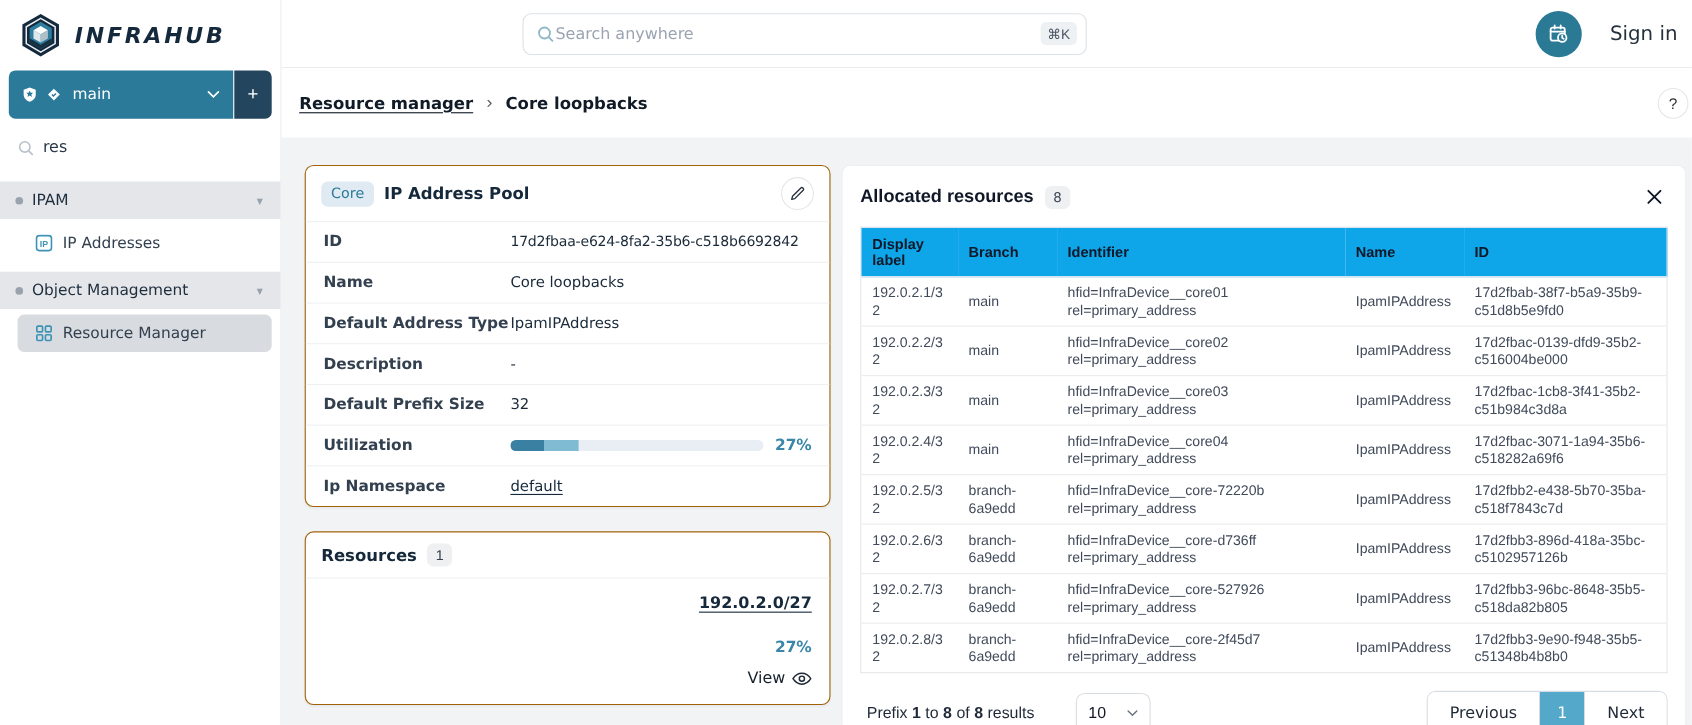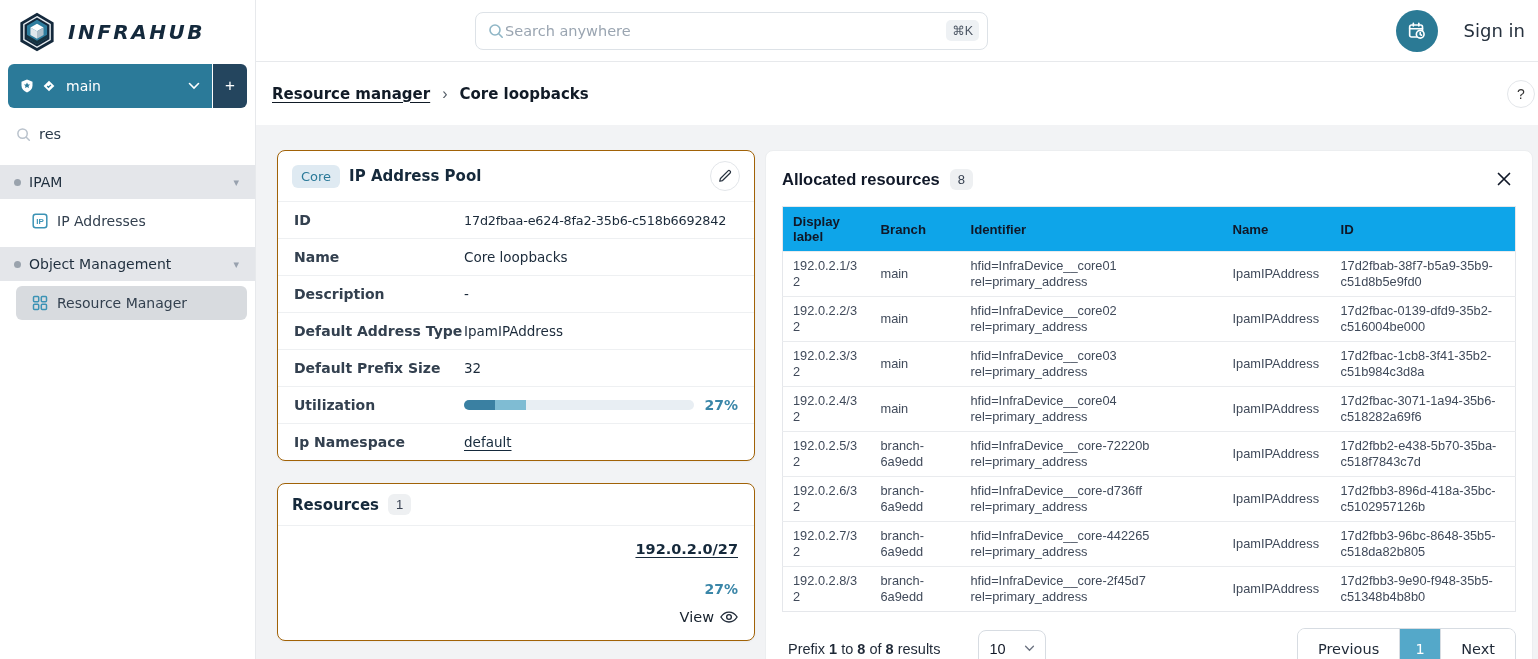--- a/index.html
+++ b/index.html
@@ -245,26 +245,26 @@
 
           <div class="prop-row">
             <span class="prop-label">ID</span>
             <span class="prop-value mono-fit">17d2fbaa-e624-8fa2-35b6-c518b6692842</span>
           </div>
           <div class="prop-row">
             <span class="prop-label">Name</span>
             <span class="prop-value">Core loopbacks</span>
           </div>
           <div class="prop-row">
+            <span class="prop-label">Default Address Type</span>
+            <span class="prop-value">IpamIPAddress</span>
+          </div>
+          <div class="prop-row">
             <span class="prop-label">Description</span>
             <span class="prop-value">-</span>
-          </div>
-          <div class="prop-row">
-            <span class="prop-label">Default Address Type</span>
-            <span class="prop-value">IpamIPAddress</span>
           </div>
           <div class="prop-row">
             <span class="prop-label">Default Prefix Size</span>
             <span class="prop-value">32</span>
           </div>
           <div class="prop-row">
             <span class="prop-label">Utilization</span>
             <span class="bar-wrap">
               <span class="progress-track">
                 <span class="seg-dark" style="width: 13.5%;"></span>
@@ -386,21 +386,21 @@
                     <div>hfid=InfraDevice__core-d736ff</div>
                     <div>rel=primary_address</div>
                   </td>
                 <td>IpamIPAddress</td>
                 <td>17d2fbb3-896d-418a-35bc-c5102957126b</td>
               </tr>
               <tr>
                 <td class="cell-display">192.0.2.7/32</td>
                 <td>branch-6a9edd</td>
                 <td>
-                    <div>hfid=InfraDevice__core-442265</div>
+                    <div>hfid=InfraDevice__core-527926</div>
                     <div>rel=primary_address</div>
                   </td>
                 <td>IpamIPAddress</td>
                 <td>17d2fbb3-96bc-8648-35b5-c518da82b805</td>
               </tr>
               <tr>
                 <td class="cell-display">192.0.2.8/32</td>
                 <td>branch-6a9edd</td>
                 <td>
                     <div>hfid=InfraDevice__core-2f45d7</div>

